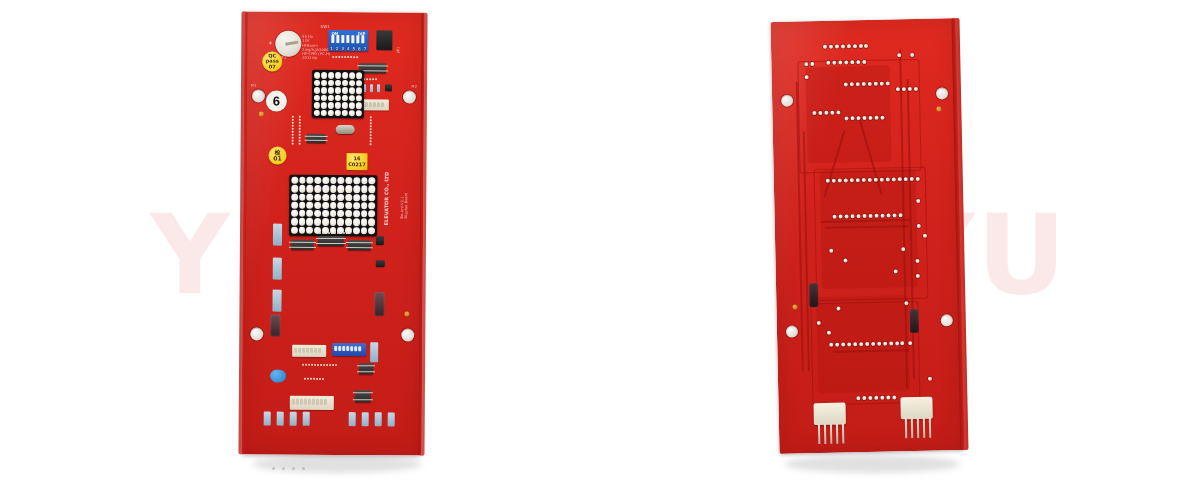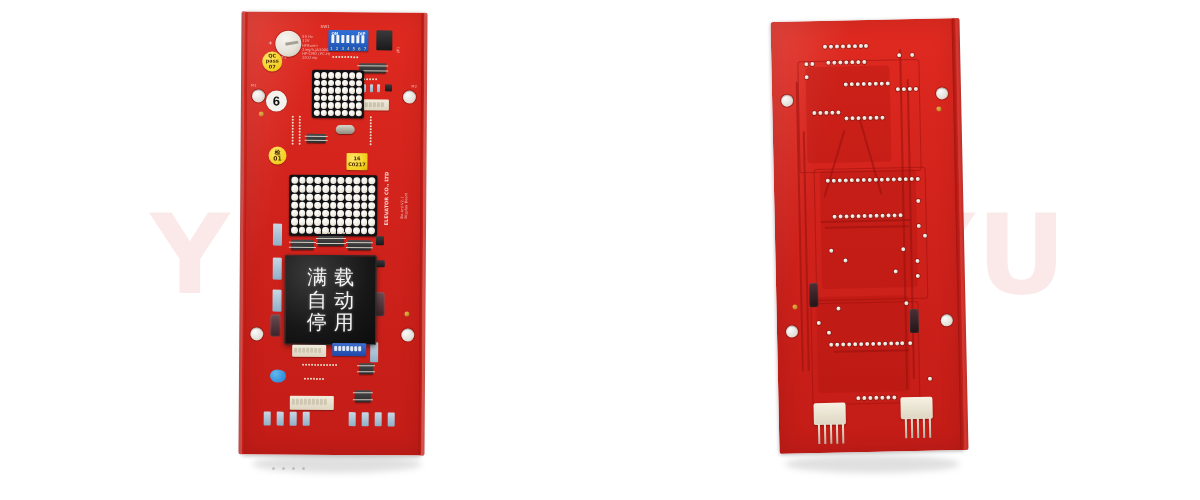--- a/index.html
+++ b/index.html
@@ -432,25 +432,20 @@
     <div class="conn-black" style="left:133px;top:248px;width:9px;height:7px;"></div>
 
     <div class="res" style="left:30px;top:212px;width:9px;height:22px;"></div>
     <div class="res" style="left:30px;top:246px;width:9px;height:22px;"></div>
     <div class="res" style="left:30px;top:278px;width:9px;height:22px;"></div>
     <div class="res" style="left:128px;top:330px;width:8px;height:20px;"></div>
     <div class="cap-elec" style="left:28px;top:303px;width:10px;height:22px;"></div>
     <div class="cap-elec" style="left:132px;top:280px;width:10px;height:24px;"></div>
     <div class="cap-blue" style="left:28px;top:358px;width:16px;height:13px;"></div>
 
-    <div class="lcd" style="left:42px;top:243px;width:90px;height:88px;">
-      <div class="lcd-line">满载</div>
-      <div class="lcd-line">自动</div>
-      <div class="lcd-line">停用</div>
-    </div>
 
     <div class="conn-white" style="left:50px;top:333px;width:34px;height:12px;"></div>
     <div class="hdr" style="left:52px;top:336px;">
       <i style="width:3px;height:5px;border-radius:1px;background:#cfc7b2;"></i>
       <i style="width:3px;height:5px;border-radius:1px;background:#cfc7b2;"></i>
       <i style="width:3px;height:5px;border-radius:1px;background:#cfc7b2;"></i>
       <i style="width:3px;height:5px;border-radius:1px;background:#cfc7b2;"></i>
       <i style="width:3px;height:5px;border-radius:1px;background:#cfc7b2;"></i>
       <i style="width:3px;height:5px;border-radius:1px;background:#cfc7b2;"></i>
       <i style="width:3px;height:5px;border-radius:1px;background:#cfc7b2;"></i>

